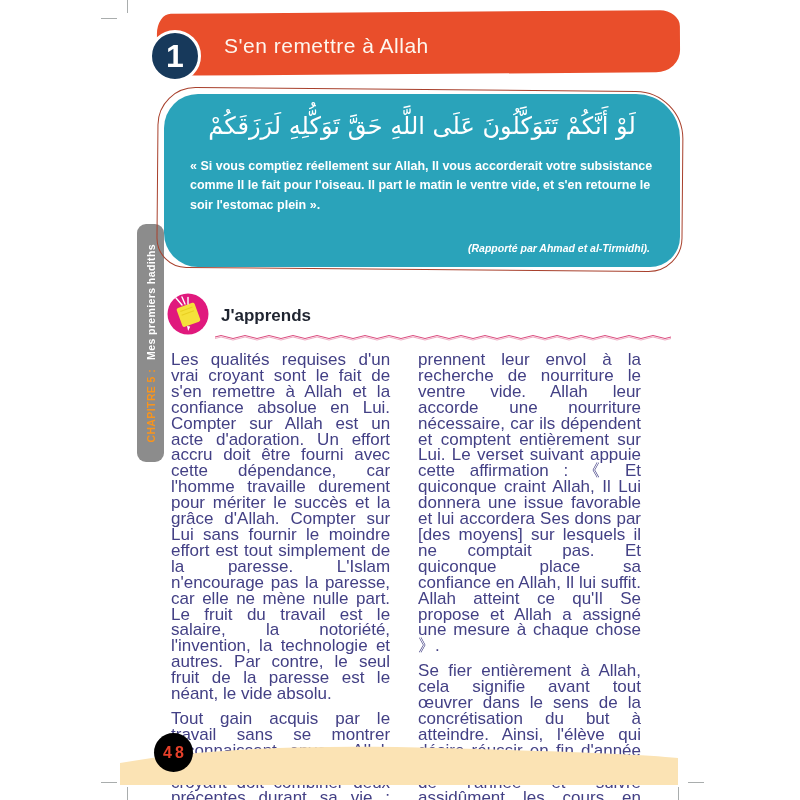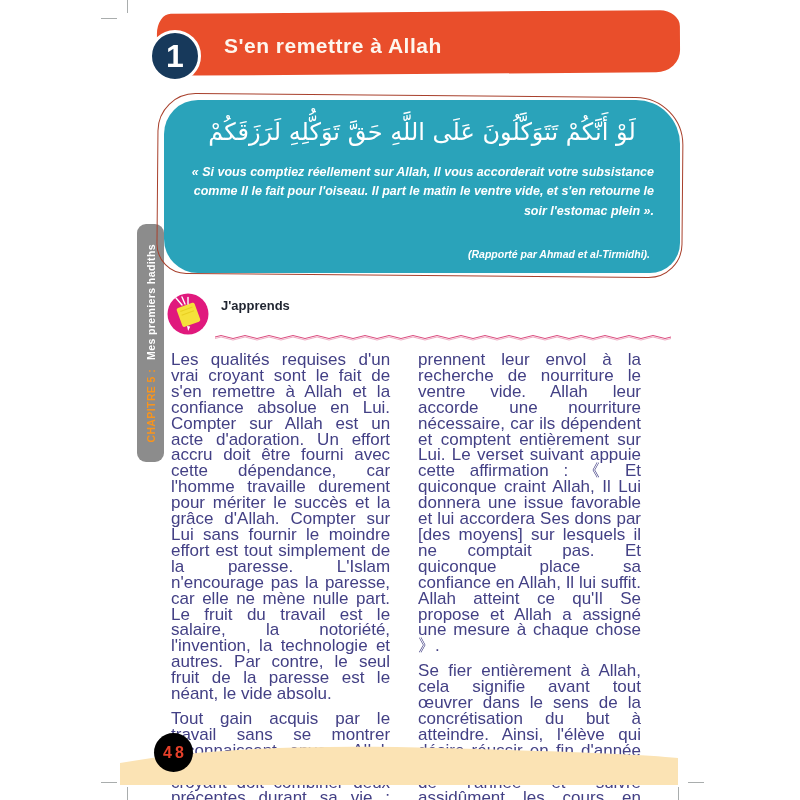--- a/index.html
+++ b/index.html
@@ -11,48 +11,48 @@
 
   
   .banner{position:absolute;left:157px;top:12px;width:523px;height:62px;
           background:#e94e2b;border-radius:14px 20px 24px 38px / 20px 16px 22px 30px;
           transform:rotate(-0.4deg);}
   .num-circle{position:absolute;left:149px;top:30px;width:52px;height:52px;border-radius:50%;
           background:#17395b;border:3px solid #ffffff;box-sizing:border-box;
           display:flex;align-items:center;justify-content:center;z-index:3;}
   .num-circle span{color:#ffffff;font-size:32px;font-weight:bold;line-height:1;}
   .banner-title{position:absolute;left:224px;top:34px;z-index:3;color:#fdf6ee;
-          font-size:21px;font-weight:bold;letter-spacing:0.5px;margin:0;}
+          font-size:21px;font-weight:normal;letter-spacing:0.5px;margin:0;}
 
   
-  .hadith-box{position:absolute;left:164px;top:100px;width:516px;height:173px;
+  .hadith-box{position:absolute;left:164px;top:94px;width:516px;height:173px;
           background:#2aa3ba;border-radius:34px 44px 30px 34px;z-index:2;}
   .hadith-box::before{content:"";position:absolute;inset:-5px -3px -3px -7px;
           border:1.5px solid #a8402c;border-radius:38px 48px 34px 30px;
           transform:rotate(0.5deg);pointer-events:none;}
   .arabic{margin-top:12px;color:#ffffff;text-align:center;direction:rtl;
           font-family:"DejaVu Sans", sans-serif;font-size:24px;line-height:1.7;}
   .translation{margin:10px 26px 0 26px;color:#ffffff;font-weight:bold;
-          font-size:12.5px;line-height:1.55;text-align:right;font-style:italic;}
+          font-size:12.5px;line-height:1.55;text-align:left;}
   .attribution{position:absolute;right:30px;bottom:13px;color:#ffffff;
           font-weight:bold;font-size:10.5px;font-style:italic;}
 
   
   .chapter-tab{position:absolute;left:137px;top:224px;width:27px;height:238px;
           background:#8c8c8c;border-radius:9px;display:flex;align-items:center;
           justify-content:center;z-index:1;}
   .vtext{writing-mode:vertical-rl;transform:rotate(180deg);white-space:nowrap;
           font-size:10.5px;font-weight:bold;letter-spacing:0.4px;}
   .ch-label{color:#f7941d;margin-inline-end:9px;}
   .ch-title{color:#ffffff;}
 
   
   .icon-circle{position:absolute;left:167px;top:293px;width:42px;height:42px;}
-  .section-heading{position:absolute;left:221px;top:298px;margin:0;color:#1f2430;
-          font-size:13px;font-weight:bold;}
+  .section-heading{position:absolute;left:221px;top:306px;margin:0;color:#1f2430;
+          font-size:17px;font-weight:bold;}
   .wavy{position:absolute;left:215px;top:327px;}
 
   
   .columns{position:absolute;left:171px;top:352px;width:470px;display:flex;gap:8px;}
   .col{color:#434085;font-size:17px;line-height:15.9px;text-align:justify;}
   .col-left{width:229px;}
   .col-right{width:233px;margin-left:20px;}
   .col p{margin:0 0 9px 0;}
 
   

